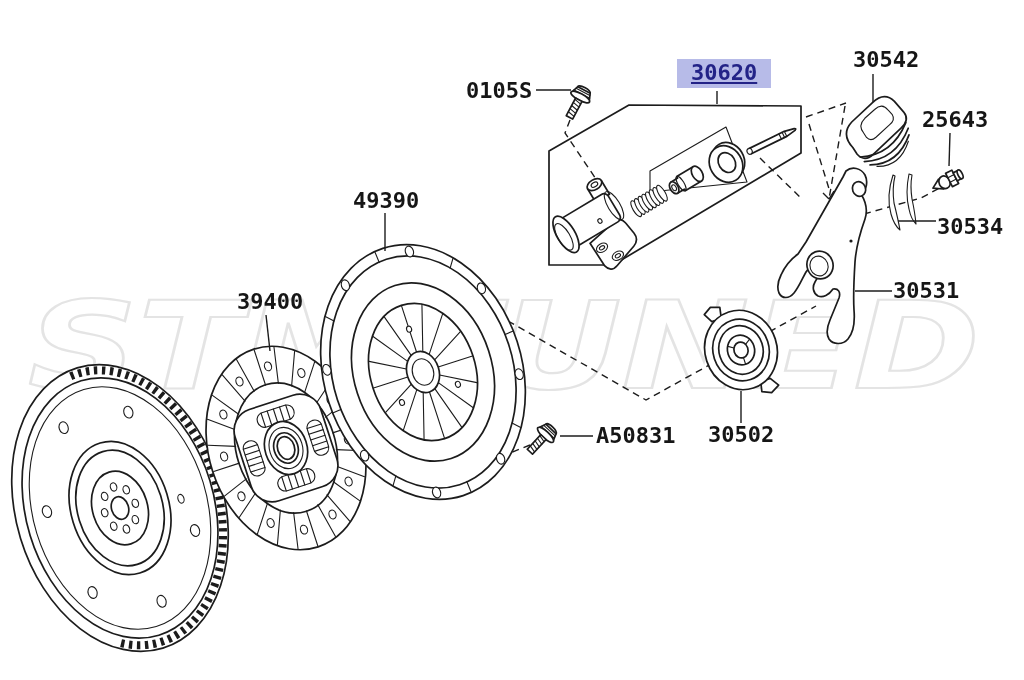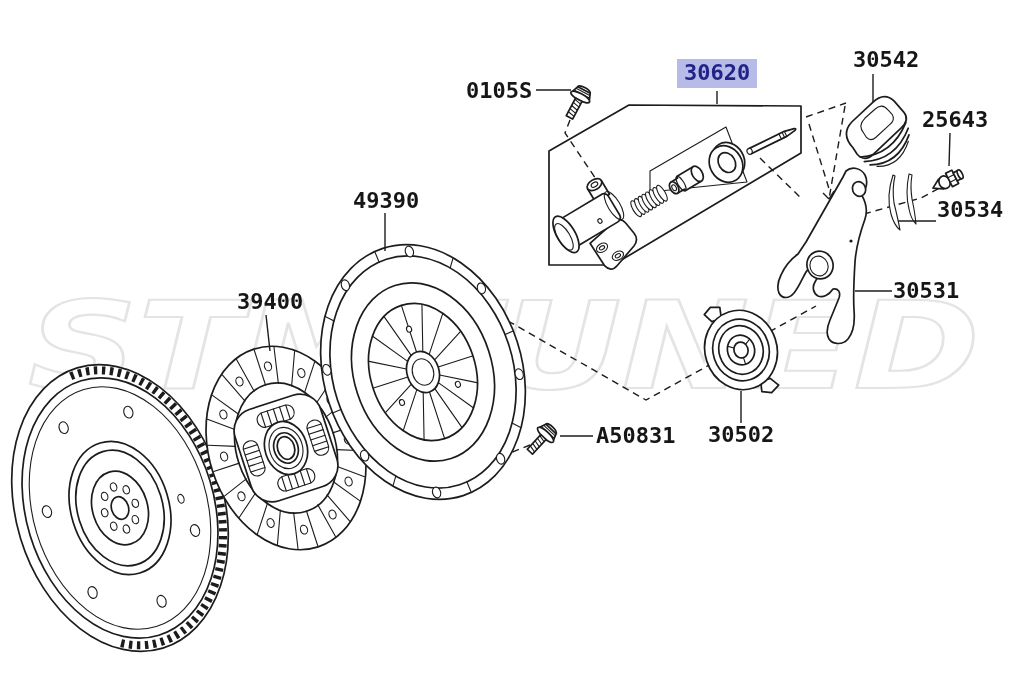--- a/index.html
+++ b/index.html
@@ -12,21 +12,21 @@
   .t{stroke-width:1.1;}
   .dash{fill:none;stroke:var(--line,#1c1c1c);stroke-width:1.4;stroke-dasharray:7 5;}
   .lead{fill:none;stroke:var(--line,#1c1c1c);stroke-width:1.4;}
   .teeth{fill:none;stroke:var(--line,#1c1c1c);stroke-width:8;stroke-dasharray:3.4 4.6;}
   .dk{fill:var(--line,#1c1c1c);stroke:none;}
   #wm{font-family:"DejaVu Sans",sans-serif;font-weight:bold;font-style:italic;font-size:122px;
       fill:#ffffff;stroke:var(--watermark,#e4e4e4);stroke-width:2.2px;}
   
   .plabel{position:absolute;font-family:"DejaVu Sans Mono",monospace;font-weight:bold;
           font-size:22px;line-height:24px;color:var(--label,#161616);white-space:nowrap;cursor:pointer;}
-  .hl{background:var(--highlight_bg,#b7bbe8);color:var(--highlight_text,#232387);padding:2px 7px 3px;}
+  .hl{background:var(--highlight_bg,#b7bbe8);color:var(--highlight_text,#232387);padding:2px 14px 3px;text-decoration:underline;}
 </style>
 </head>
 <body>
 
 <div id="stage">
 
 <svg id="art" width="1024" height="680" viewBox="0 0 1024 680">
   <defs>
     <g id="bolt">
       <ellipse cx="0" cy="0" rx="2.6" ry="7" class="w"></ellipse>
@@ -242,20 +242,20 @@
     <path class="lead" d="M266,315 L270,351"></path>
     <path class="lead" d="M593,436 L560,436"></path>
     <path class="lead" d="M741,423 L741,391"></path>
   </g>
 </svg>
 
 <div class="plabel" style="left:466px;top:79px;">0105S</div>
 <div class="plabel hl" style="left:677px;top:59px;">30620</div>
 <div class="plabel" style="left:841px;top:48px;margin-left:12px;">30542</div>
 <div class="plabel" style="left:922px;top:108px;">25643</div>
-<div class="plabel" style="left:937px;top:198px;">30534</div>
+<div class="plabel" style="left:937px;top:215px;">30534</div>
 <div class="plabel" style="left:893px;top:279px;">30531</div>
 <div class="plabel" style="left:353px;top:189px;">49390</div>
 <div class="plabel" style="left:237px;top:290px;">39400</div>
 <div class="plabel" style="left:596px;top:424px;">A50831</div>
 <div class="plabel" style="left:708px;top:423px;">30502</div>
 
 </div>
 
 </body></html>

